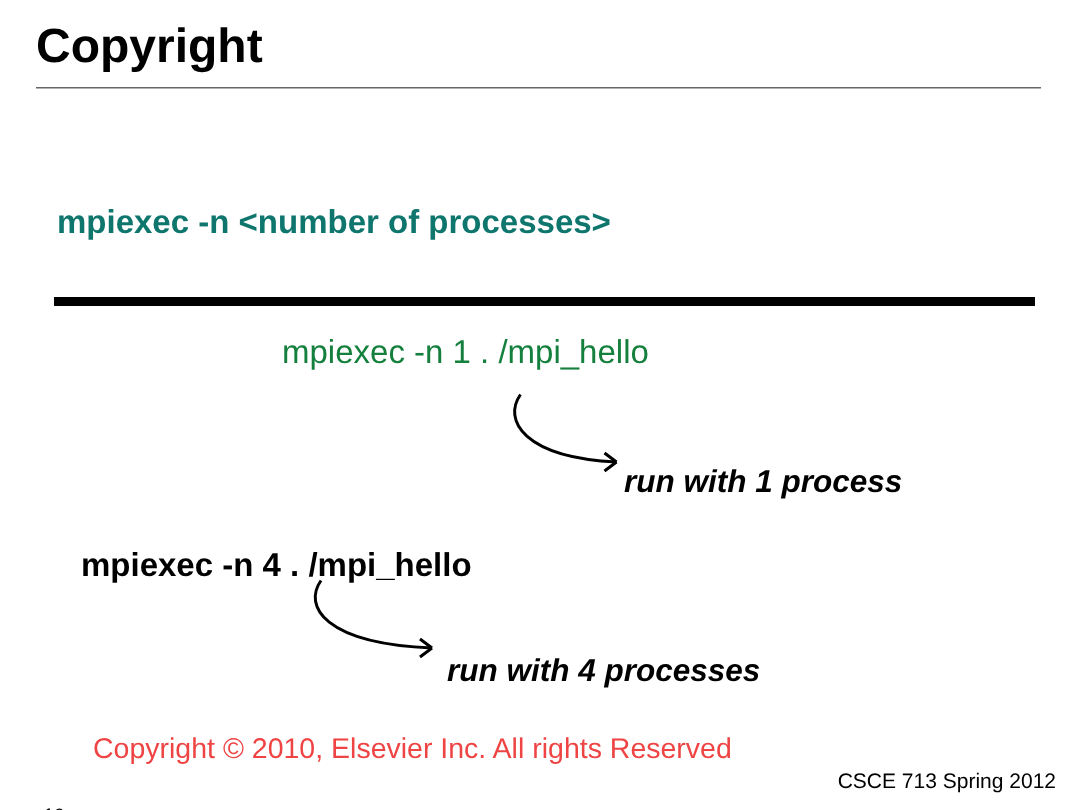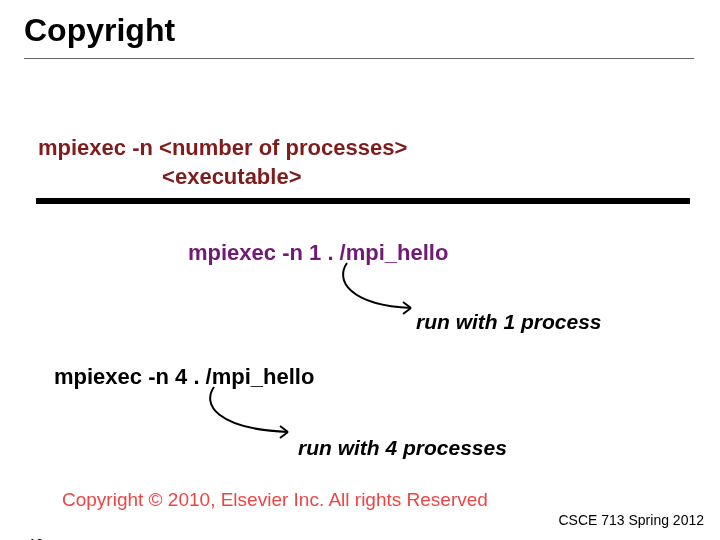--- a/index.html
+++ b/index.html
@@ -26,39 +26,38 @@
       width: 670px;
       height: 1px;
       background: #666;
     }
     .syntax {
       position: absolute;
       left: 38px;
       top: 134px;
       font-size: 22px;
       font-weight: bold;
-      color: #7f1d1d;
+      color: #0f766e;
       line-height: 1.3;
-      text-align: center;
     }
     .thick-rule {
       position: absolute;
       left: 36px;
       top: 198px;
       width: 654px;
       height: 6px;
       background: #000;
     }
     .cmd1 {
       position: absolute;
       left: 188px;
-      top: 240px;
+      top: 222px;
       font-size: 22px;
-      font-weight: bold;
-      color: #701a75;
+      font-weight: normal;
+      color: #15803d;
     }
     .caption1 {
       position: absolute;
       left: 416px;
       top: 310px;
       font-size: 21px;
       font-weight: bold;
       font-style: italic;
       color: #000000;
     }
@@ -114,21 +113,21 @@
     }
   </style>
 </head>
 <body>
 
 <div class="title">Copyright</div>
 <div class="hr"></div>
 
 <div class="syntax">
   <span>mpiexec  -n  &lt;number of processes&gt;</span><br>
-  &nbsp;&nbsp;&nbsp;<span>&lt;executable&gt;</span>
+  &nbsp;&nbsp;&nbsp;
 </div>
 
 <div class="thick-rule"></div>
 
 <div class="cmd1">mpiexec  -n  1  . /mpi_hello</div>
 
 <svg class="arrow1" width="90" height="60" viewBox="0 0 90 60">
   <path d="M 12 3 C 0 20, 14 45, 76 48" stroke="#000" stroke-width="2" fill="none"></path>
   <path d="M 76 48 L 68 42 M 76 48 L 68 54" stroke="#000" stroke-width="2" fill="none"></path>
 </svg>

